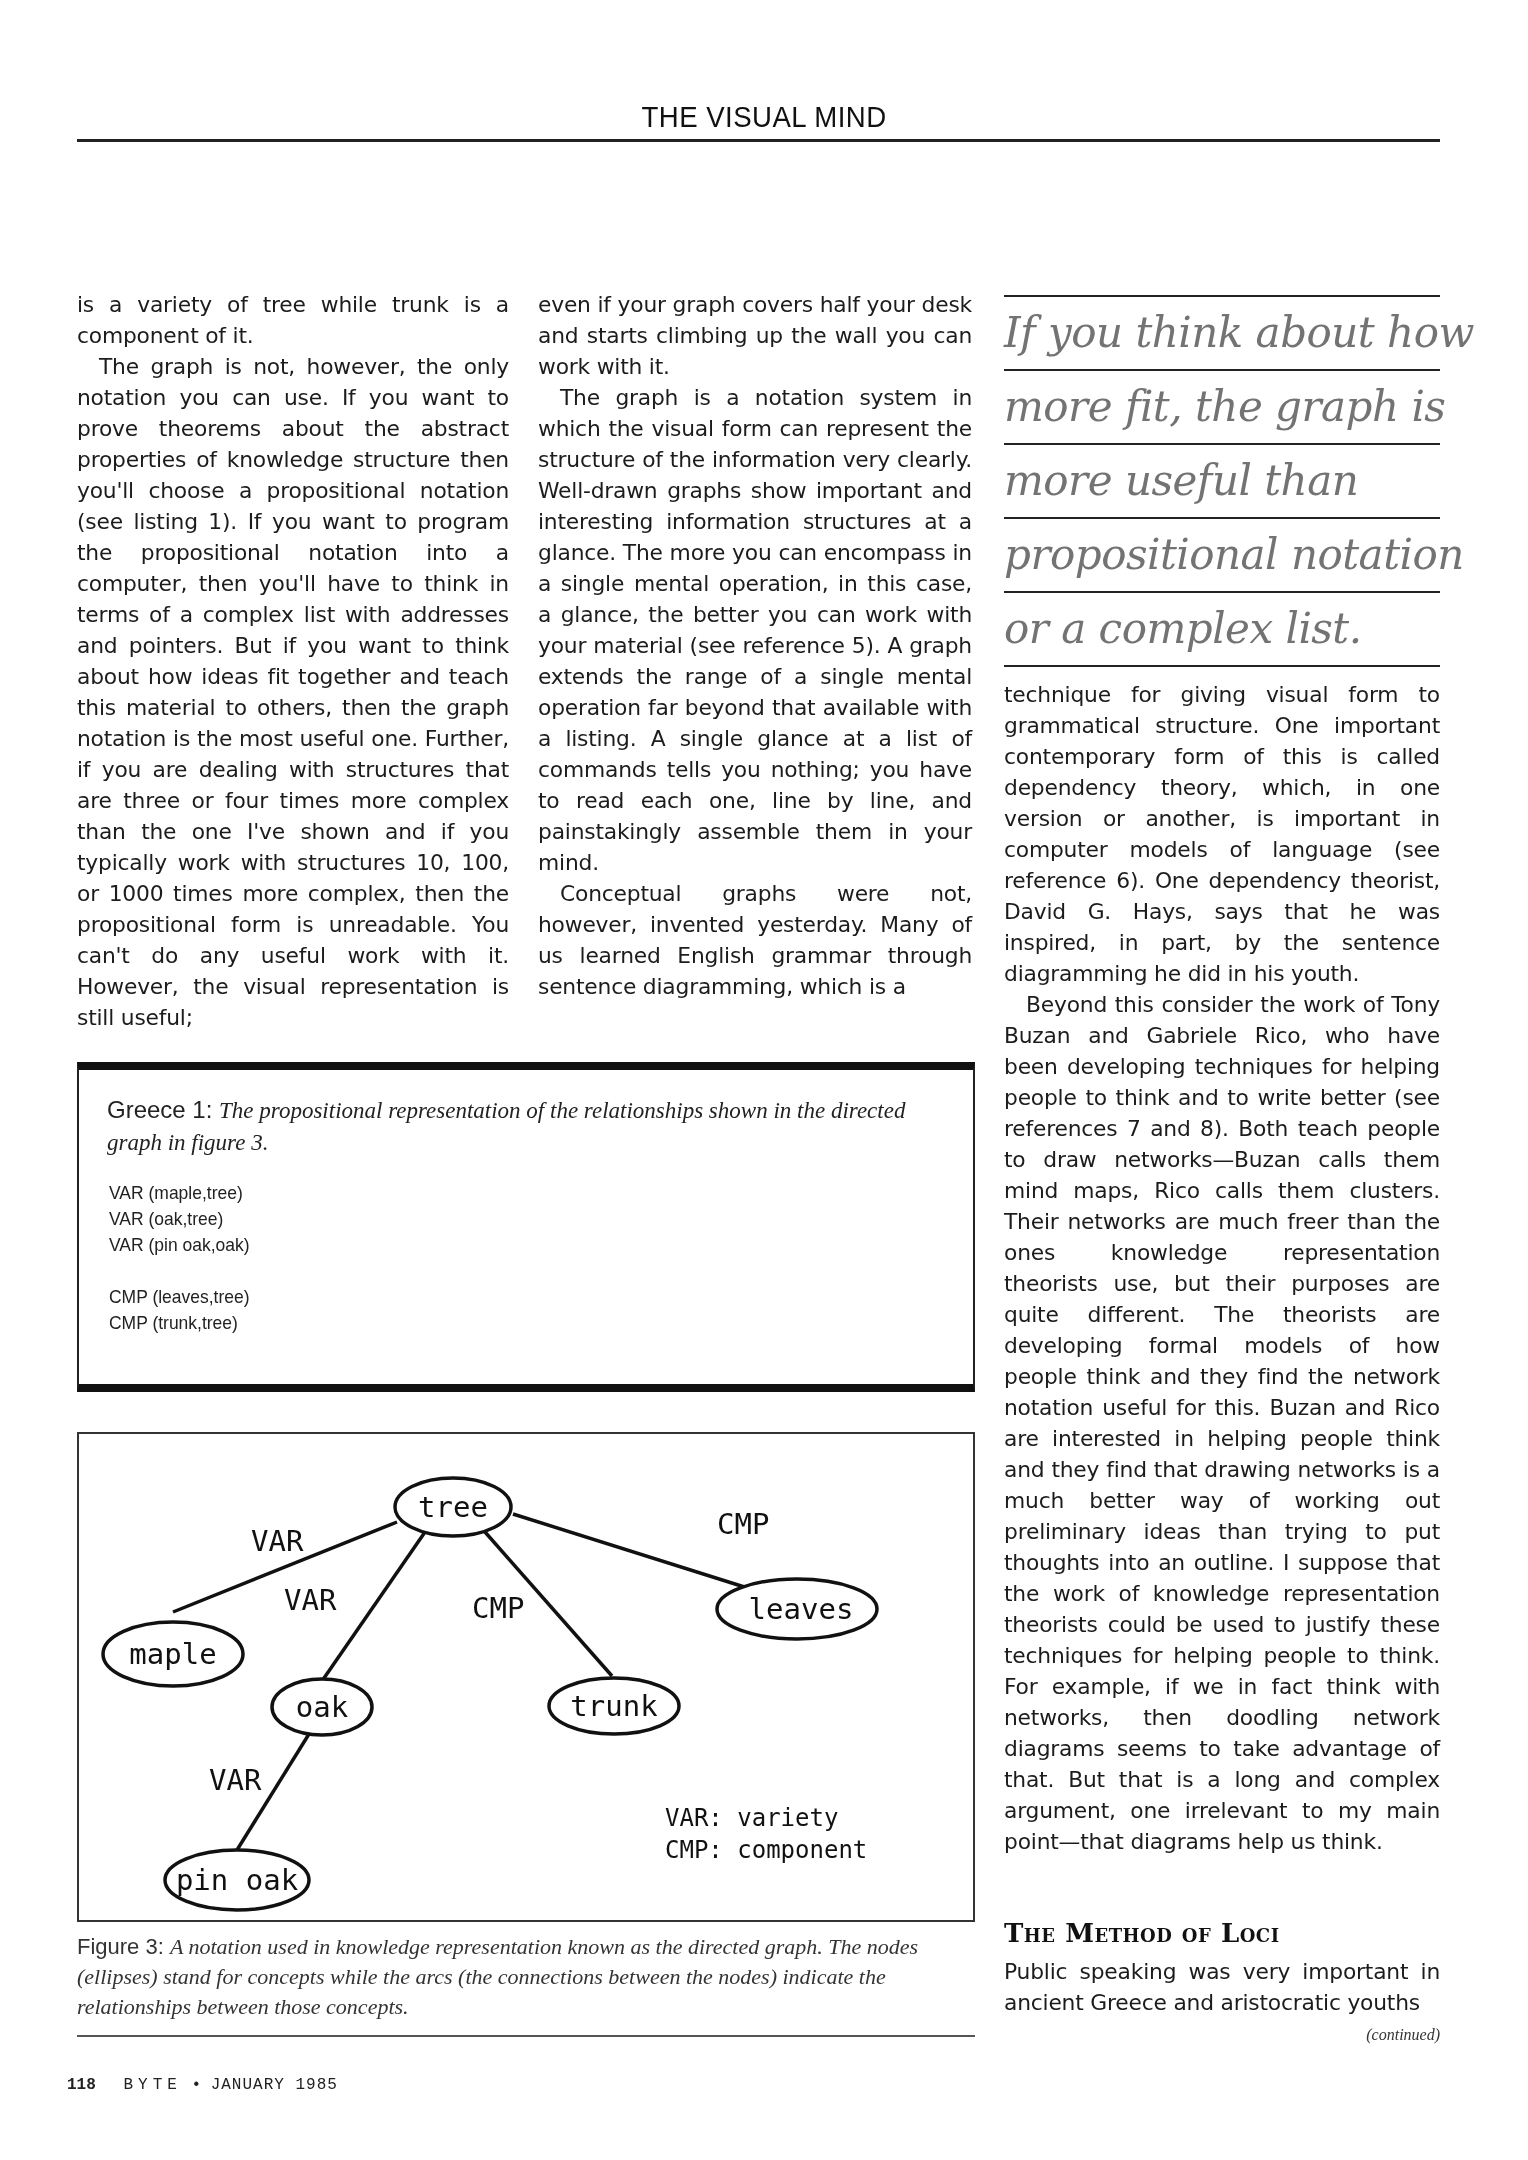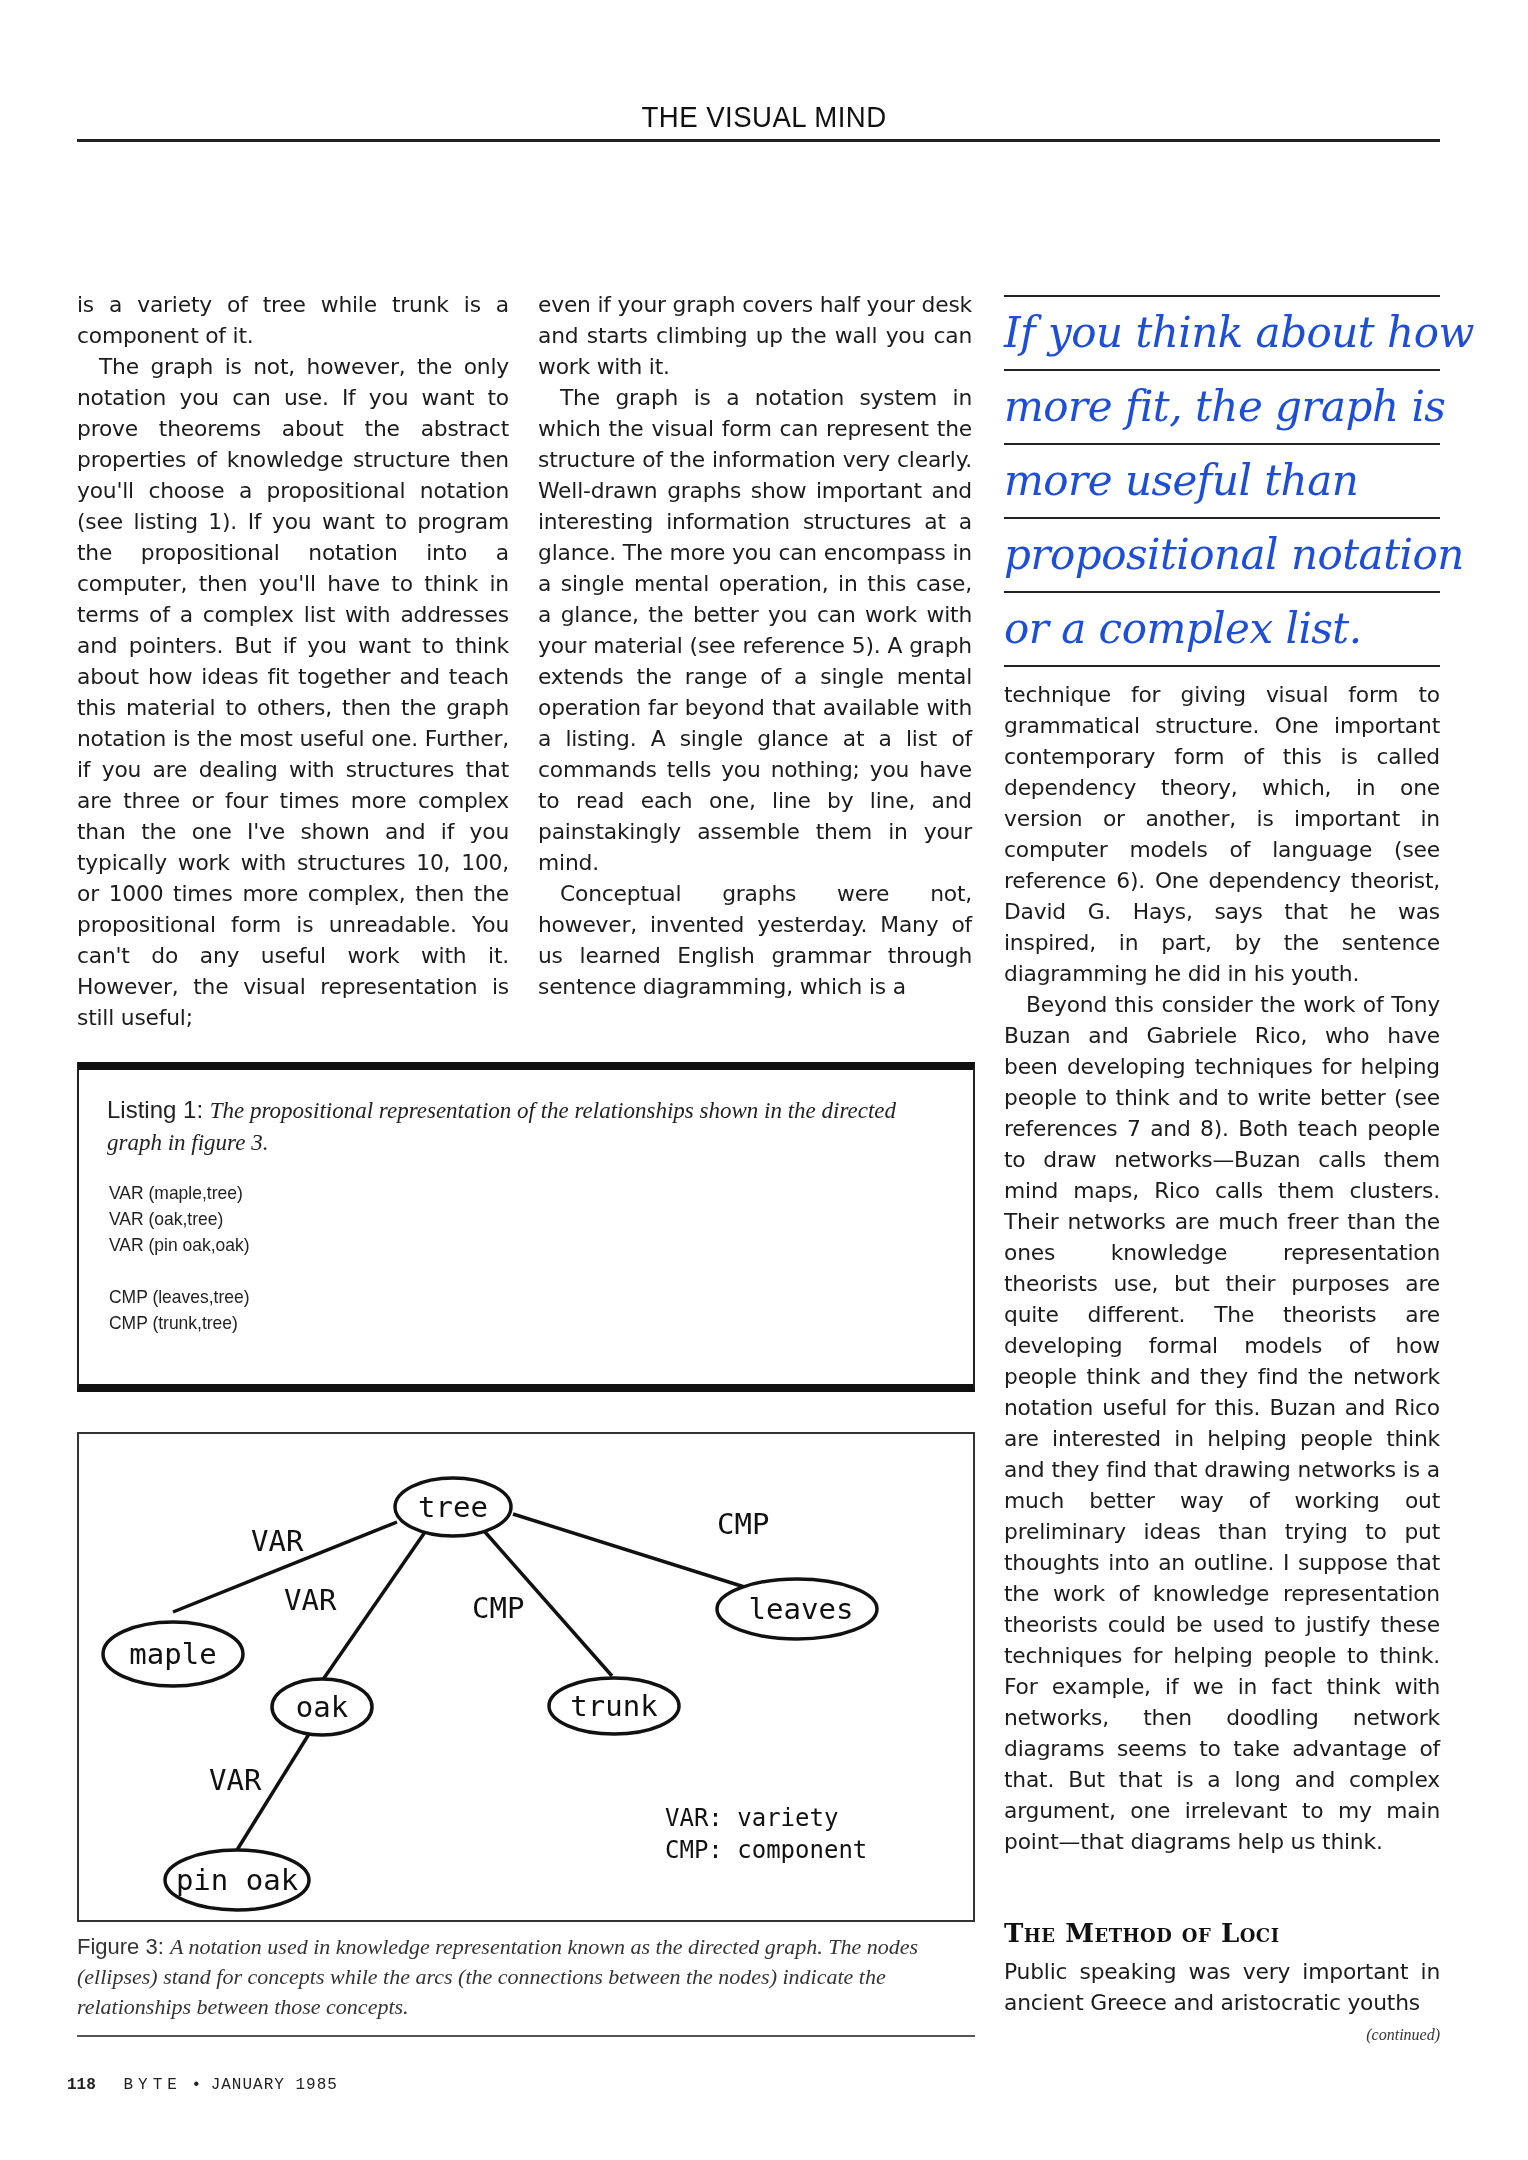--- a/index.html
+++ b/index.html
@@ -7,21 +7,21 @@
   .abs { position: absolute; }
   .running-head { left: 0; width: 1528px; top: 100px; text-align: center; font-family: "Liberation Sans", sans-serif; font-size: 30px; letter-spacing: 0.5px; color: #111; transform: scaleX(0.92); }
   .head-rule { left: 77px; width: 1363px; top: 139px; height: 3px; background: #222; }
   .col { font-family: "DejaVu Sans", sans-serif; font-size: 21.8px; line-height: 31px; text-align: justify; color: #1c1c1c; letter-spacing: -0.2px; }
   .col p { margin: 0; }
   .col p.indent { text-indent: 22px; }
   .col1 { left: 77px; width: 432px; top: 289px; }
   .col2 { left: 538px; width: 434px; top: 289px; }
   .col3 { left: 1004px; width: 436px; top: 679px; }
   .pullquote { left: 1004px; width: 436px; top: 295px; }
-  .pq-line { font-family: "DejaVu Serif", serif; font-style: italic; font-size: 42px; line-height: 72px; height: 72px; border-top: 2px solid #222; white-space: nowrap; color: #1d4ed8; letter-spacing: -0.5px; }
+  .pq-line { font-family: "DejaVu Serif", serif; font-style: italic; font-size: 42px; line-height: 72px; height: 72px; border-top: 2px solid #222; white-space: nowrap; color: #737373; letter-spacing: -0.5px; }
   .pq-line:last-child { border-bottom: 2px solid #222; }
   .listing { left: 77px; top: 1062px; width: 898px; height: 330px; border-left: 2px solid #222; border-right: 2px solid #222; border-top: 8px solid #111; border-bottom: 8px solid #111; box-sizing: border-box; }
   .listing-caption { position: absolute; left: 28px; top: 24px; width: 820px; font-family: "Liberation Sans", sans-serif; font-size: 24px; line-height: 31px; color: #222; }
   .listing-caption .lbl { font-style: normal; }
   .listing-caption .txt { font-family: "Liberation Serif", serif; font-style: italic; font-size: 23px; }
   .code-group { position: absolute; left: 30px; font-family: "Liberation Sans", sans-serif; font-size: 19px; line-height: 26px; color: #222; transform: scaleX(0.92); transform-origin: left; }
   .code-group div { white-space: nowrap; }
   .figure { left: 77px; top: 1432px; width: 898px; height: 490px; border: 2px solid #333; box-sizing: border-box; text-align: right; }
   .figure svg { position: absolute; left: 0; top: 0; }
   .node-label, .edge-label, .legend-text { font-family: "DejaVu Sans Mono", monospace; fill: #111; }
@@ -68,21 +68,21 @@
 </div>
 
 <div class="abs section-head">The Method of Loci</div>
 <div class="abs col col3b">
   <p>Public speaking was very important in ancient Greece and aristocratic youths</p>
 </div>
 <div class="abs continued">(continued)</div>
 
 <div class="abs listing">
   <div class="listing-caption">
-    <span class="lbl">Listing 1:</span>
+    <span class="lbl">Greece 1:</span>
     <span class="txt">The propositional representation of the relationships shown in the directed graph in figure 3.</span>
   </div>
   <div class="code-group" style="top:110px;">
     <div>VAR (maple,tree)</div>
     <div>VAR (oak,tree)</div>
     <div>VAR (pin oak,oak)</div>
   </div>
   <div class="code-group" style="top:214px;">
     <div>CMP (leaves,tree)</div>
     <div>CMP (trunk,tree)</div>

